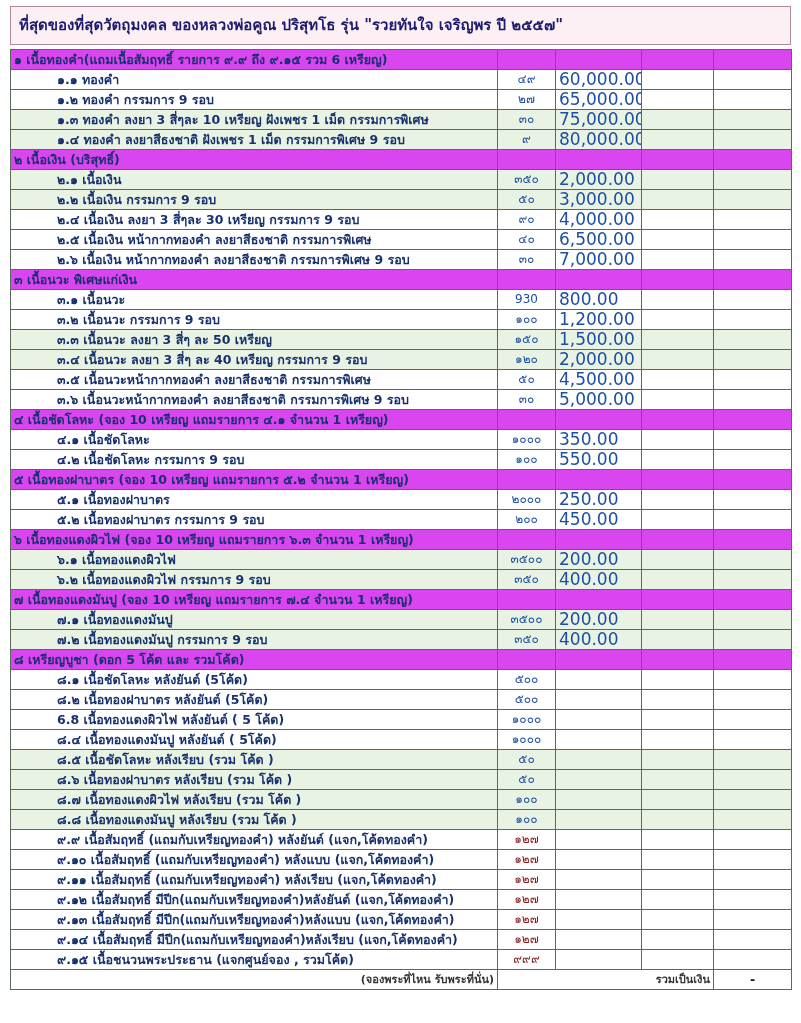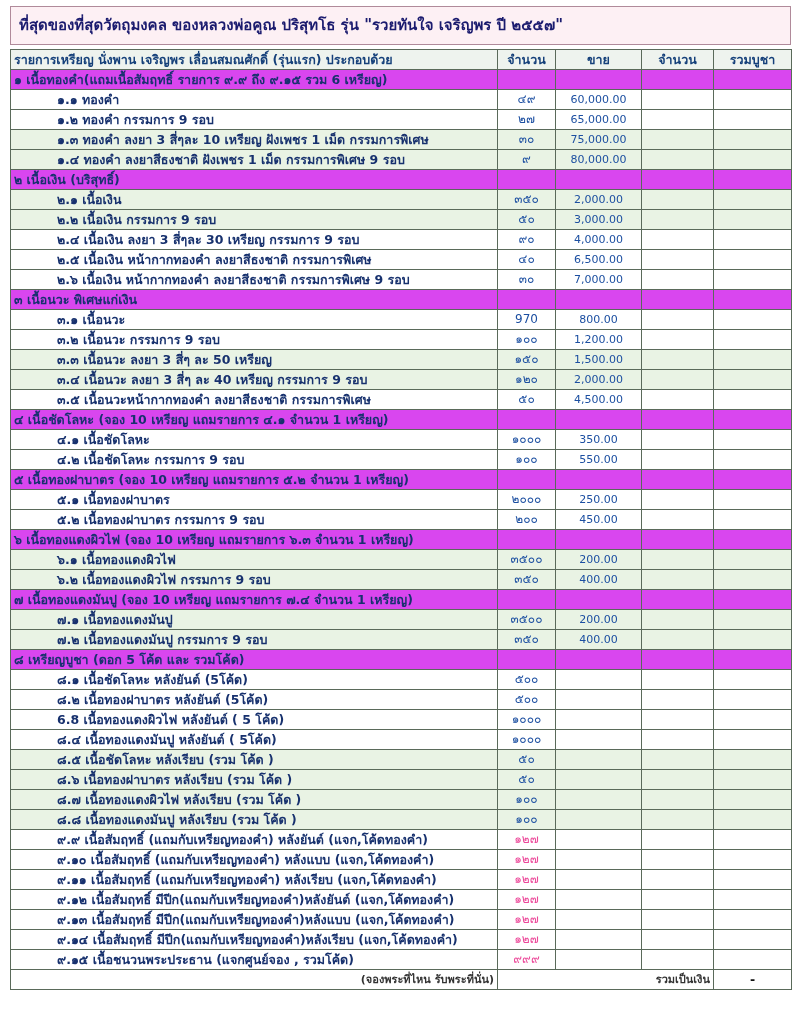--- a/index.html
+++ b/index.html
@@ -75,25 +75,25 @@
     text-align: left;
     padding-left: 6px;
     font-weight: bold;
   }
   .desc.ind1 { padding-left: 46px; }
   .num {
     text-align: center;
     color: #1c4fa1;
     font-size: 12px;
   }
-  .num.red { color: #ec4899; }
+  .num.red { color: #7f1d1d; }
   .price {
-    text-align: center;
+    text-align: left;
     color: #1c4fa1;
-    font-size: 11px;
+    font-size: 17px;
   }
   .blue { color: #17316e; }
 
   .sub-note {
     font-size: 11px;
     color: #333;
     text-align: right;
     padding-right: 4px;
   }
   .total-line td {
@@ -111,27 +111,20 @@
 
   <table class="order-table">
     <colgroup>
       <col class="c-desc">
         <col class="c-qty1">
         <col class="c-price">
         <col class="c-qty2">
         <col class="c-total">
     </colgroup>
     <tbody>
-      <tr class="hdr">
-        <td class="left">รายการเหรียญ นั่งพาน เจริญพร เลื่อนสมณศักดิ์ (รุ่นแรก) ประกอบด้วย</td>
-        <td>จำนวน</td>
-        <td>ขาย</td>
-        <td>จำนวน</td>
-        <td>รวมบูชา</td>
-      </tr>
 
     <tr class="grp ">
           <td class="desc  blue">๑ เนื้อทองคำ(แถมเนื้อสัมฤทธิ์ รายการ ๙.๙ ถึง ๙.๑๕ รวม 6 เหรียญ)</td>
           <td class="num"></td>
           <td class="price"></td>
           <td class="num"></td>
           <td class="num"></td>
         </tr>
         <tr class="row-white">
           <td class="desc ind1 blue">๑.๑  ทองคำ</td>
@@ -205,21 +198,21 @@
         </tr>
         <tr class="grp ">
           <td class="desc  blue">๓ เนื้อนวะ พิเศษแก่เงิน</td>
           <td class="num"></td>
           <td class="price"></td>
           <td class="num"></td>
           <td class="num"></td>
         </tr>
         <tr class="row-white">
           <td class="desc ind1 blue">๓.๑  เนื้อนวะ</td>
-          <td class="num">970</td>
+          <td class="num">930</td>
           <td class="price">800.00</td>
           <td class="num"></td>
           <td class="num"></td>
         </tr>
         <tr class="row-white">
           <td class="desc ind1 blue">๓.๒  เนื้อนวะ  กรรมการ  9 รอบ</td>
           <td class="num">๑๐๐</td>
           <td class="price">1,200.00</td>
           <td class="num"></td>
           <td class="num"></td>
@@ -235,20 +228,27 @@
           <td class="desc ind1 blue">๓.๔  เนื้อนวะ  ลงยา 3 สี่ๆ ละ 40 เหรียญ   กรรมการ 9 รอบ</td>
           <td class="num">๑๒๐</td>
           <td class="price">2,000.00</td>
           <td class="num"></td>
           <td class="num"></td>
         </tr>
         <tr class="row-white">
           <td class="desc ind1 blue">๓.๕  เนื้อนวะหน้ากากทองคำ  ลงยาสีธงชาติ  กรรมการพิเศษ</td>
           <td class="num">๕๐</td>
           <td class="price">4,500.00</td>
+          <td class="num"></td>
+          <td class="num"></td>
+        </tr>
+        <tr class="row-white">
+          <td class="desc ind1 blue">๓.๖  เนื้อนวะหน้ากากทองคำ  ลงยาสีธงชาติ  กรรมการพิเศษ 9 รอบ</td>
+          <td class="num">๓๐</td>
+          <td class="price">5,000.00</td>
           <td class="num"></td>
           <td class="num"></td>
         </tr>
         <tr class="grp ">
           <td class="desc  blue">๔ เนื้อชัดโลหะ (จอง 10 เหรียญ  แถมรายการ ๔.๑ จำนวน 1 เหรียญ)</td>
           <td class="num"></td>
           <td class="price"></td>
           <td class="num"></td>
           <td class="num"></td>
         </tr>

